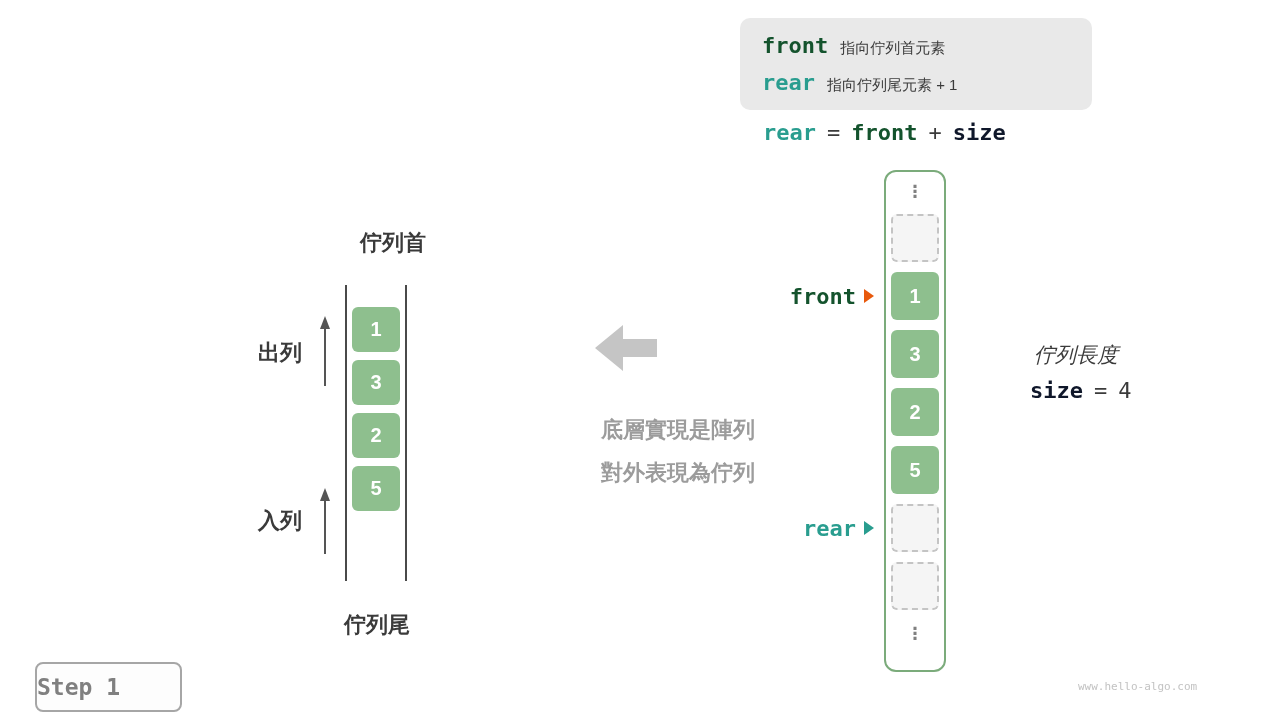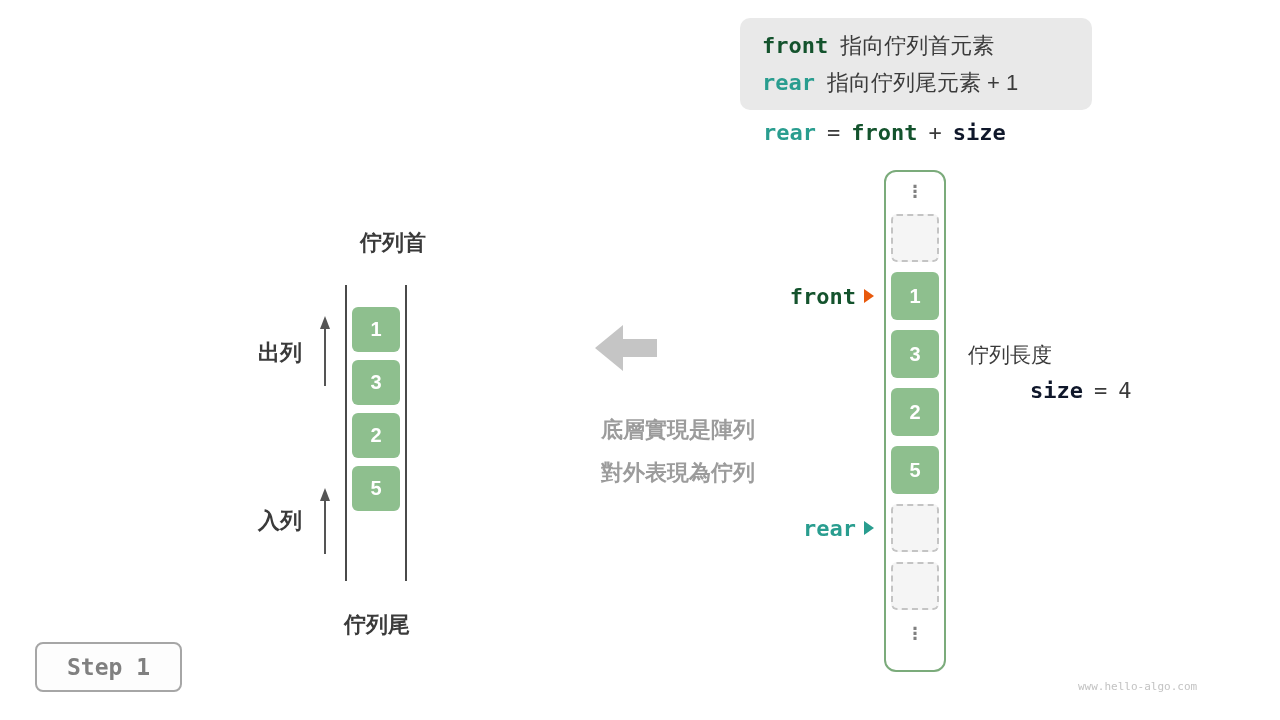--- a/index.html
+++ b/index.html
@@ -15,21 +15,21 @@
   .teal { color: #299d8f; }
   .blue { color: #0f172a; }
 
   
   .legend {
     position: absolute; left: 740px; top: 18px; width: 352px; height: 92px;
     background: #e9e9e9; border-radius: 10px; padding: 9px 0 0 22px;
   }
   .legend-line { display: flex; align-items: baseline; gap: 12px; height: 37px; line-height: 37px; }
   .legend-line .kw { font-size: 22px; }
-  .legend-line .desc { font-size: 22px; font-weight: 500; color: #3b3b3b; }
+  .legend-line .desc { font-size: 15px; font-weight: 500; color: #3b3b3b; }
 
   
   .formula {
     position: absolute; left: 763px; top: 120px;
     display: inline-flex; align-items: baseline; gap: 11px; font-size: 22px;
   }
 
   
   .big-label { position: absolute; width: 96px; text-align: center; font-size: 22px; font-weight: bold; color: #3a3a3a; }
   .vline { position: absolute; width: 2px; top: 285px; height: 296px; background: #4a4a4a; }
@@ -72,28 +72,28 @@
   }
   .tri {
     width: 0; height: 0;
     border-top: 7px solid transparent; border-bottom: 7px solid transparent;
     border-left: 10px solid;
   }
   .front-pointer { top: 281px; color: #e8590c; }
   .rear-pointer  { top: 513px; color: #299d8f; }
 
   
-  .queue-len { position: absolute; left: 968px; top: 341px; font-size: 21px; font-weight: 500; color: #3b3b3b; }
+  .queue-len { position: absolute; left: 1034px; top: 341px; font-size: 21px; font-weight: 500; color: #3b3b3b; font-style: italic; }
   .size-line { position: absolute; left: 1030px; top: 378px; display: inline-flex; align-items: baseline; gap: 11px; font-size: 22px; }
 
   
   .step-box {
-    position: absolute; left: 35px; top: 642px; width: 147px; height: 50px;
+    position: absolute; left: 35px; top: 662px; width: 147px; height: 50px;
     border: 2px solid #a6a6a6; border-radius: 8px; background: #fdfdfd;
-    display: flex; align-items: center; justify-content: center;
+    display: flex; align-items: center; justify-content: flex-start;
   }
   .step-box span { font-size: 23px; color: #808080; }
 
   .watermark {
     position: absolute; left: 1078px; top: 680px;
     font-family: "DejaVu Sans Mono", monospace; font-size: 11px; color: #c3c3c3;
   }
 </style>
 </head>
 <body>

